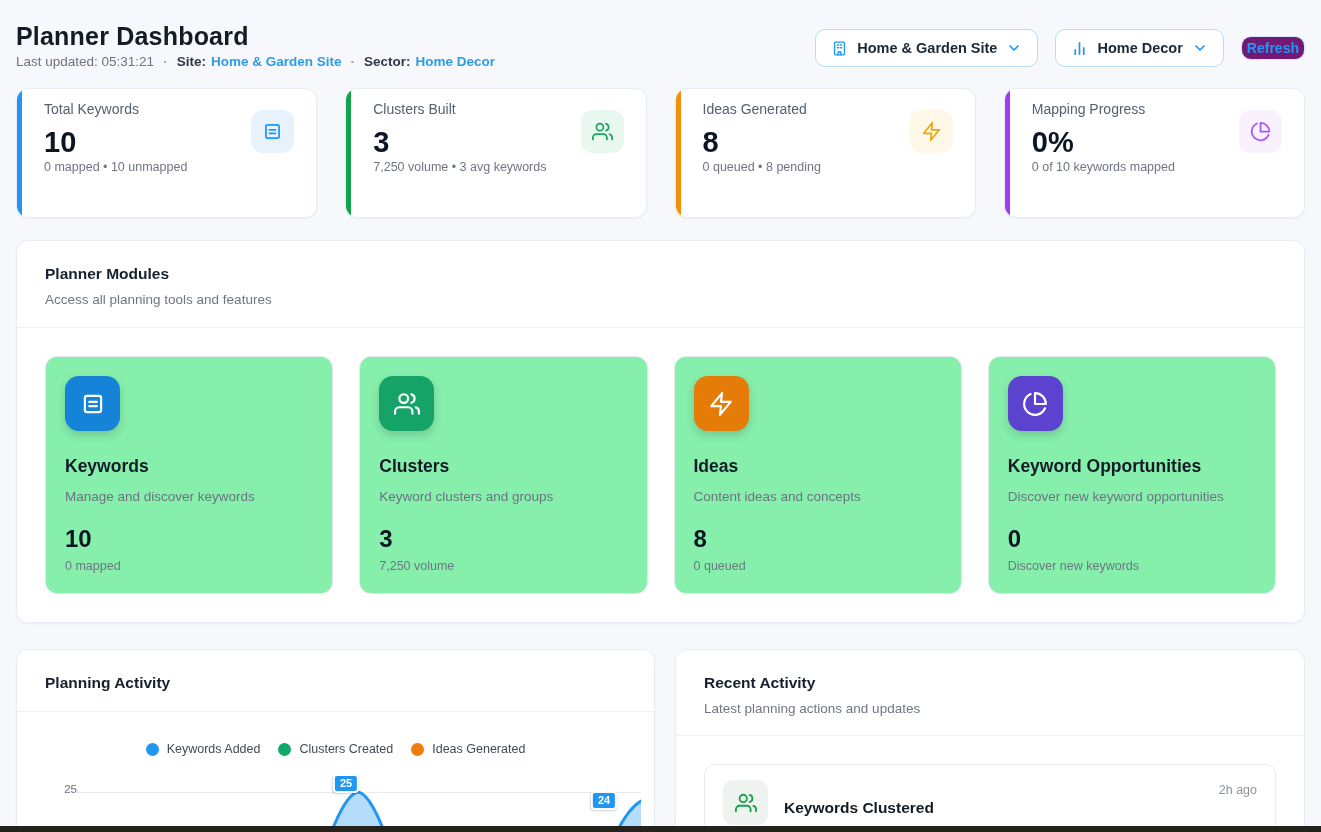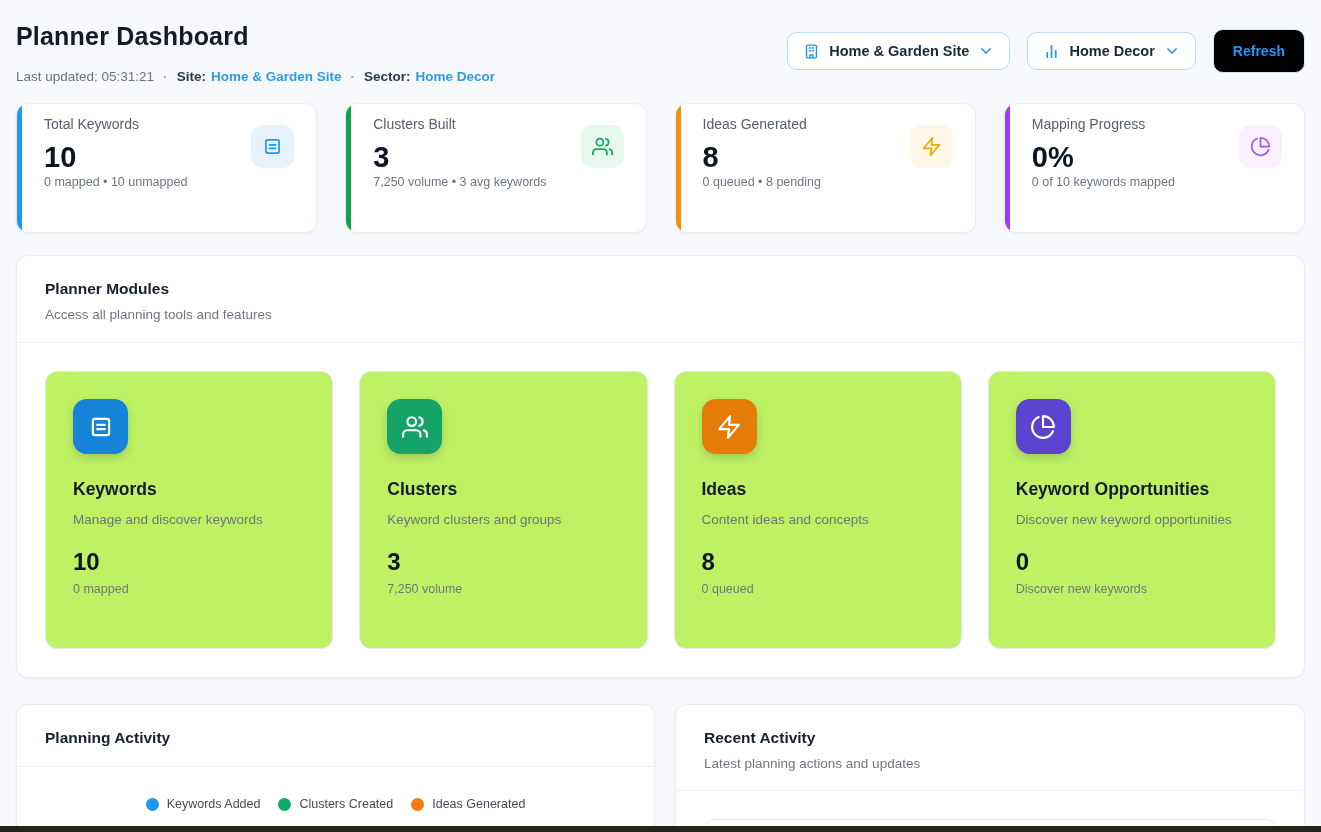--- a/index.html
+++ b/index.html
@@ -9,35 +9,35 @@
     background:#f7f8fb;
     color:#121b26;
     overflow:hidden;
     position:relative;
   }
   .canvas { width:1321px; height:832px; position:relative; overflow:hidden; padding:0 16px; }
 
   
   .page-header { display:flex; justify-content:space-between; align-items:flex-start; padding-top:22px; }
   .page-title { font-size:25px; font-weight:800; letter-spacing:.2px; color:#121b26; }
-  .page-meta { margin-top:18px; font-size:13.5px; color:#6b7480; display:flex; align-items:flex-start; gap:9px; }
+  .page-meta { margin-top:3px; font-size:13.5px; color:#6b7480; display:flex; align-items:flex-start; gap:9px; }
   .page-meta .sep { color:#9aa3ae; font-weight:700; }
   .meta-strong { color:#2e3948; font-weight:700; }
   .meta-link { color:#2d9ce3; font-weight:700; cursor:pointer; }
 
   .header-actions { display:flex; gap:17px; align-items:center; margin-top:7px; }
   .select-btn {
     height:38px; display:flex; align-items:center; gap:9px; padding:0 15px;
     background:#fff; border:1.5px solid #b9dcf6; border-radius:10px;
     font-size:14.5px; font-weight:700; color:#1d2836; cursor:pointer;
   }
   .select-btn svg { display:block; }
   .refresh-btn {
-    height:44px; padding:0 19px; border:1px solid #d3e9fb; border-radius:10px;
-    background:#000000; color:#2196f3; font-size:14px; font-weight:700;
+    height:24px; padding:0 5px; border:1px solid #d3e9fb; border-radius:10px;
+    background:#701a75; color:#2196f3; font-size:14px; font-weight:700;
     font-family:"Liberation Sans",sans-serif; cursor:pointer;
   }
 
   
   .stats-row { margin-top:19px; display:grid; grid-template-columns:repeat(4,1fr); gap:28px; }
   .stat-card {
     position:relative; background:#fff; border:1px solid #e9edf3; border-radius:12px;
     height:130px; padding:12px 24px 18px 27px; overflow:hidden;
     box-shadow:0 1px 2px rgba(16,24,40,.05);
   }
@@ -62,21 +62,21 @@
   .panel {
     margin-top:22px; background:#fff; border:1px solid #e9edf3; border-radius:12px;
     box-shadow:0 1px 2px rgba(16,24,40,.04);
   }
   .panel-head { padding:24px 28px 20px; }
   .panel-title { font-size:15.5px; font-weight:700; color:#16202e; }
   .panel-subtitle { font-size:13.5px; color:#6e7683; margin-top:9px; }
   .panel-divider { border-top:1px solid #edf0f4; }
   .modules-body { padding:28px; display:grid; grid-template-columns:repeat(4,1fr); gap:26px; }
   .module-card {
-    border:1px solid #e4e9f0; border-radius:12px; padding:27px; height:278px; background:#bef264;
+    border:1px solid #e4e9f0; border-radius:12px; padding:19px; height:238px; background:#86efac;
     cursor:pointer;
   }
   .module-tile {
     width:55px; height:55px; border-radius:14px; display:flex; align-items:center; justify-content:center;
     color:#fff; box-shadow:0 4px 9px rgba(16,24,40,.18);
   }
   .mtile-blue   { background:#1584d8; }
   .mtile-green  { background:#16a368; }
   .mtile-orange { background:#e67c08; }
   .mtile-indigo { background:#5b42cf; }

